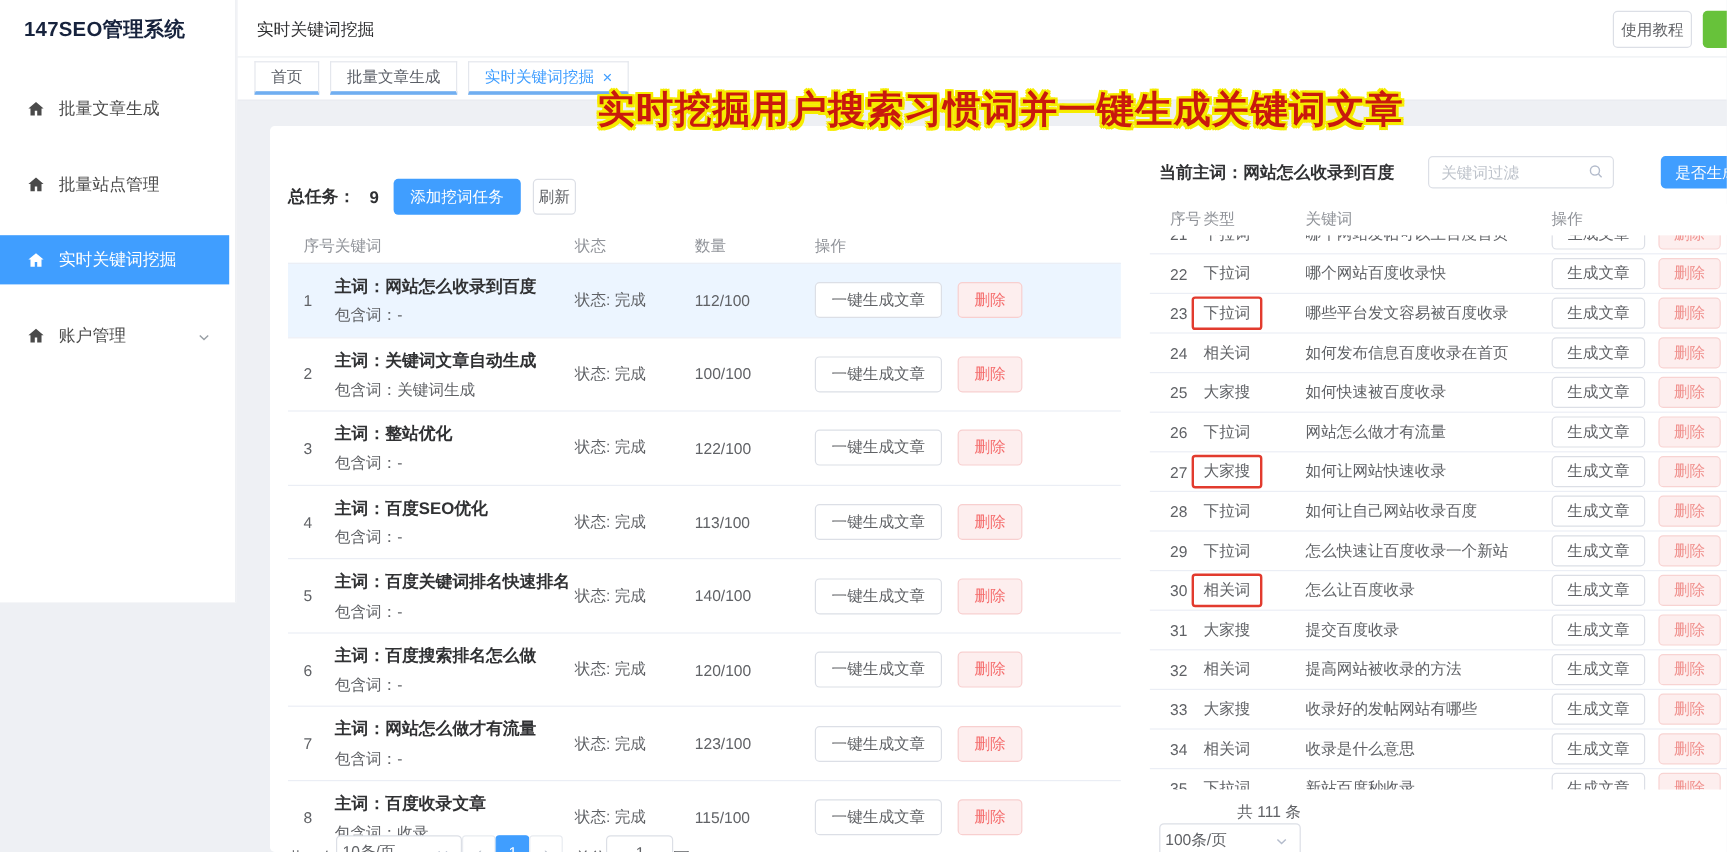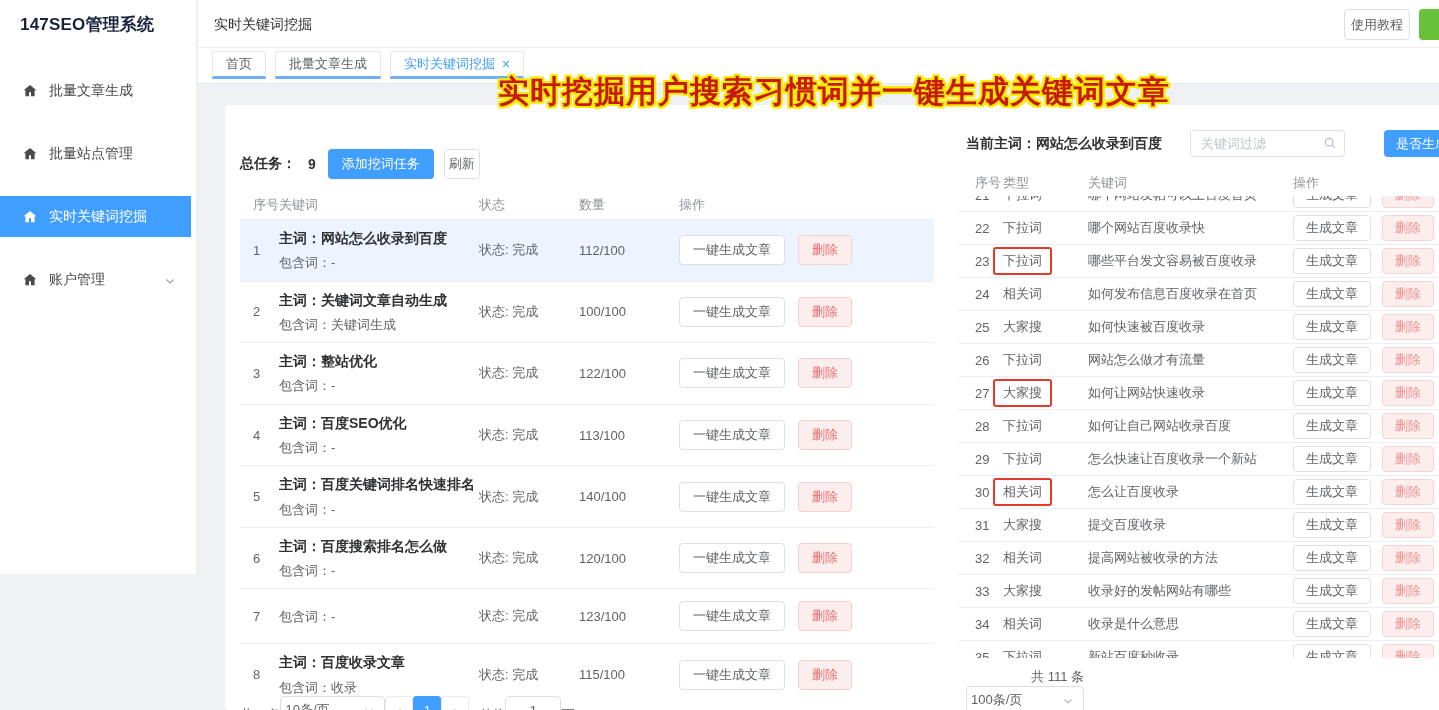--- a/index.html
+++ b/index.html
@@ -1,20 +1,20 @@
 <!DOCTYPE html>
 <html><head>
 <meta charset="utf-8">
 <style>
   * { box-sizing: border-box; margin: 0; padding: 0; }
   html,body { width:1439px; height:710px; overflow:hidden; }
   body { font-family:"Liberation Sans","DejaVu Sans",sans-serif; background:#eef0f4; position:relative; font-size:13px; color:#606266; }
 
   
-  .sidebar { position:absolute; left:0; top:0; width:197px; height:574px; background:#fff; border-right:1px solid #ebeef2; z-index:10; }
+  .sidebar { position:absolute; left:0; top:0; width:197px; height:502px; background:#fff; border-right:1px solid #ebeef2; z-index:10; }
   .logo { font-size:17px; font-weight:bold; color:#17233d; padding:13px 0 0 20px; letter-spacing:0.2px; }
   .menu { margin-top:34px; }
   .menu-item { height:41px; display:flex; align-items:center; padding-left:22px; color:#4a4a4a; font-size:14px; cursor:pointer; margin-bottom:22px; }
   .menu-item .mi-icon { width:16px; height:16px; margin-right:11px; color:#4a4a4a; flex:0 0 auto; }
   .menu-item.active { background:#409EFF; color:#fff; width:191px; }
   .menu-item.active .mi-icon { color:#fff; }
   .mi-chevron { margin-left:auto; margin-right:20px; color:#9aa0a6; width:12px; height:12px; }
 
   
   .main { position:absolute; left:198px; top:0; width:1241px; height:710px; }
@@ -270,20 +270,21 @@
                 <div class="lc-ct">120/100</div>
                 <div class="lc-op">
                   <button class="btn-gen">一键生成文章</button>
                   <button class="btn-del">删除</button>
                 </div>
               </div>
 
               <div class="lrow">
                 <div class="lc-no">7</div>
                 <div class="lc-kw">
+                  <div class="kw-main">主词：网站怎么做才有流量</div>
                   <div class="kw-inc">包含词：-</div>
                 </div>
                 <div class="lc-st">状态: 完成</div>
                 <div class="lc-ct">123/100</div>
                 <div class="lc-op">
                   <button class="btn-gen">一键生成文章</button>
                   <button class="btn-del">删除</button>
                 </div>
               </div>
 

